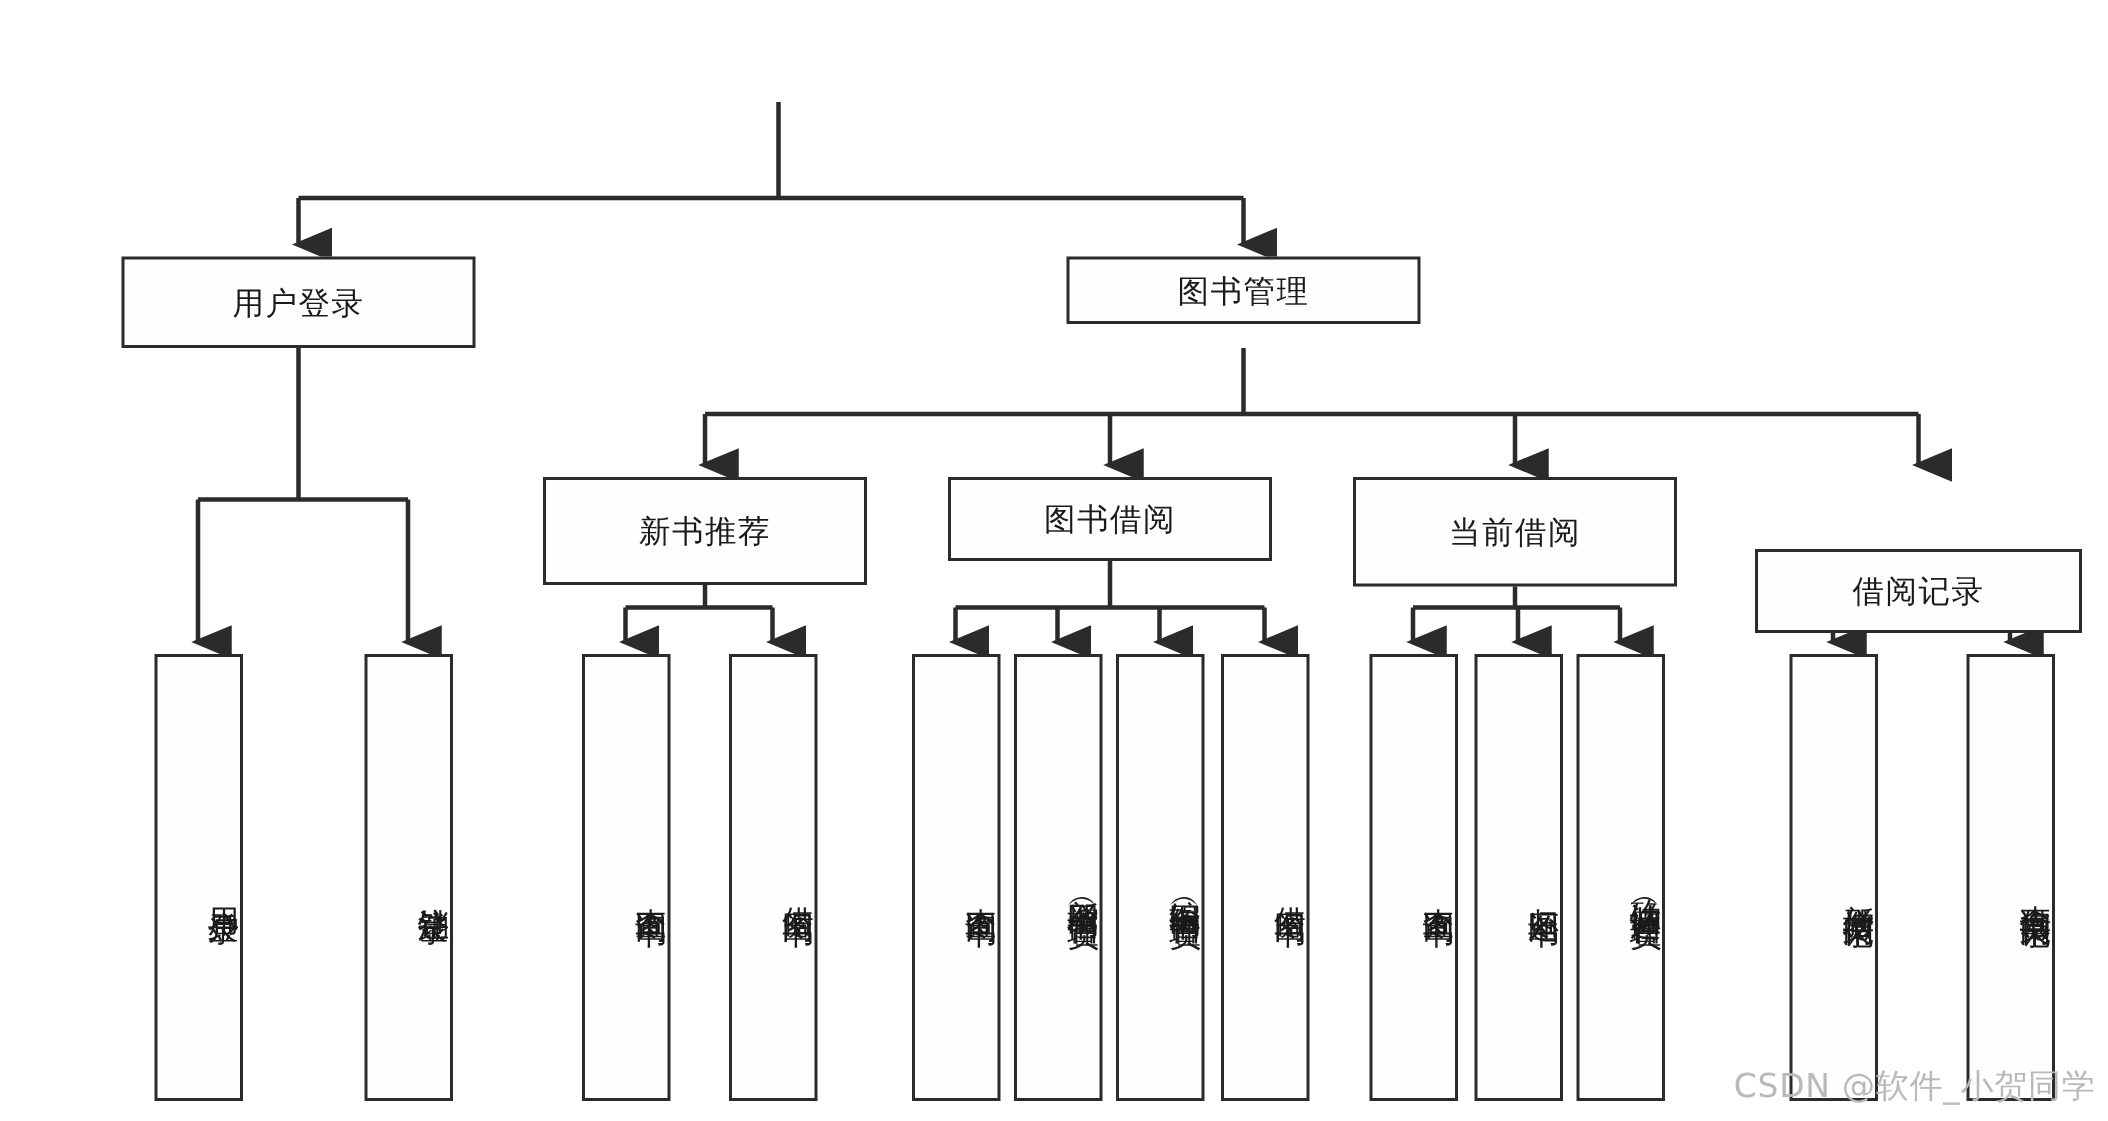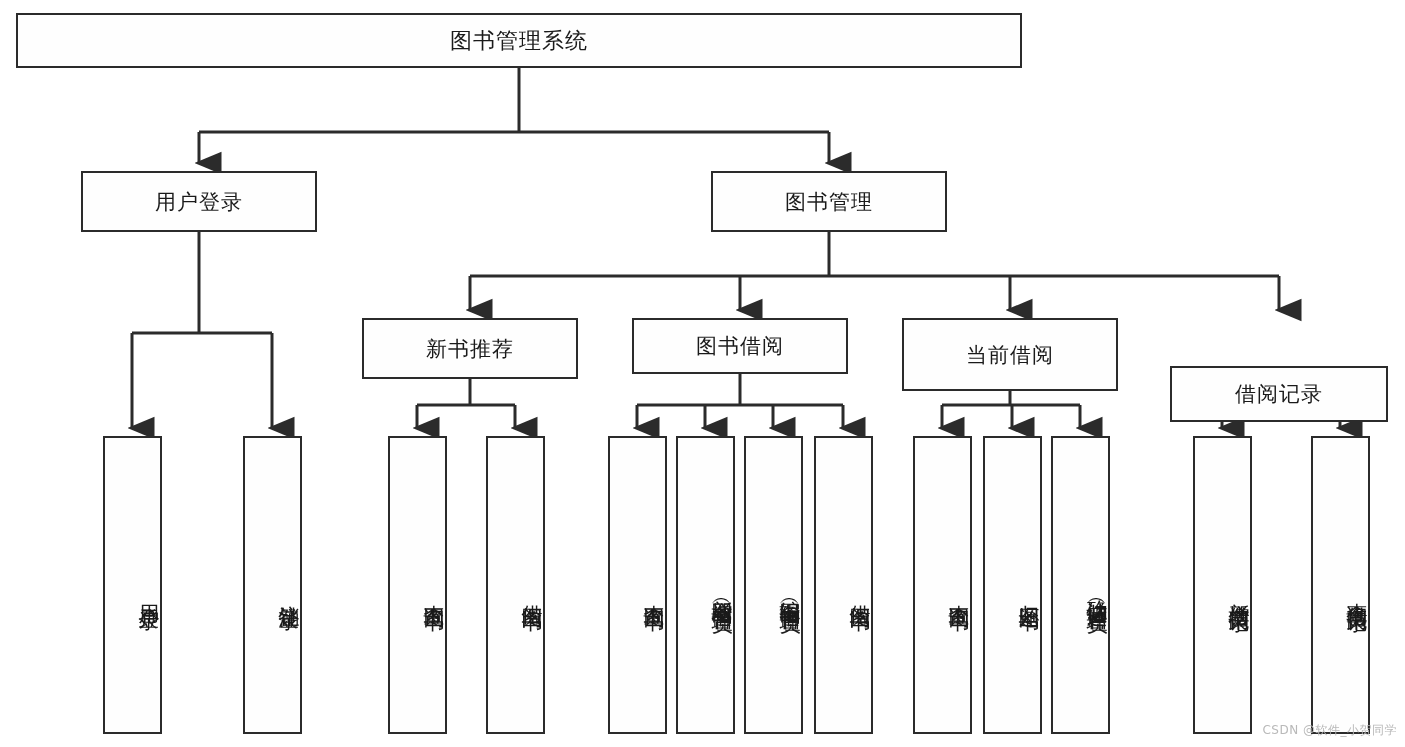--- a/index.html
+++ b/index.html
@@ -55,21 +55,21 @@
     left: 0;
     top: 0;
     width: 1405px;
     height: 747px;
     pointer-events: none;
   }
   .watermark {
     position: absolute;
     right: 8px;
     bottom: 8px;
-    font-size: 12px;
+    font-size: 22px;
     color: #b9b9b9;
     letter-spacing: 0.5px;
     white-space: nowrap;
   }
 </style>
 </head>
 <body>
 
 <div id="canvas">
 
@@ -119,32 +119,29 @@
       <path d="M 1012 405 L 1012 428" marker-end="url(#arrow)"></path>
       <path d="M 1080 405 L 1080 428" marker-end="url(#arrow)"></path>
 
       <path d="M 1279 374 L 1279 405"></path>
       <path d="M 1222 405 L 1340 405"></path>
       <path d="M 1222 405 L 1222 428" marker-end="url(#arrow)"></path>
       <path d="M 1340 405 L 1340 428" marker-end="url(#arrow)"></path>
     </g>
   </svg>
 
-  <div class="node title" style="left:16px; top:13px; width:1006px; height:55px;">
-    <span>图书管理系统</span>
-  </div>
 
   <div class="node h" style="left:81px; top:171px; width:236px; height:61px;">
     <span>用户登录</span>
   </div>
-  <div class="node h" style="left:711px; top:171px; width:236px; height:61px;text-align:right;">
+  <div class="node h" style="left:711px; top:171px; width:236px; height:45px;text-align:right;">
     <span>图书管理</span>
   </div>
 
-  <div class="node h" style="left:362px; top:318px; width:216px; height:61px;">
+  <div class="node h" style="left:362px; top:318px; width:216px; height:72px;">
     <span>新书推荐</span>
   </div>
   <div class="node h" style="left:632px; top:318px; width:216px; height:56px;">
     <span>图书借阅</span>
   </div>
   <div class="node h" style="left:902px; top:318px; width:216px; height:73px;">
     <span>当前借阅</span>
   </div>
   <div class="node h" style="left:1170px; top:318px; width:218px; height:56px;margin-top:48px;">
     <span>借阅记录</span>

